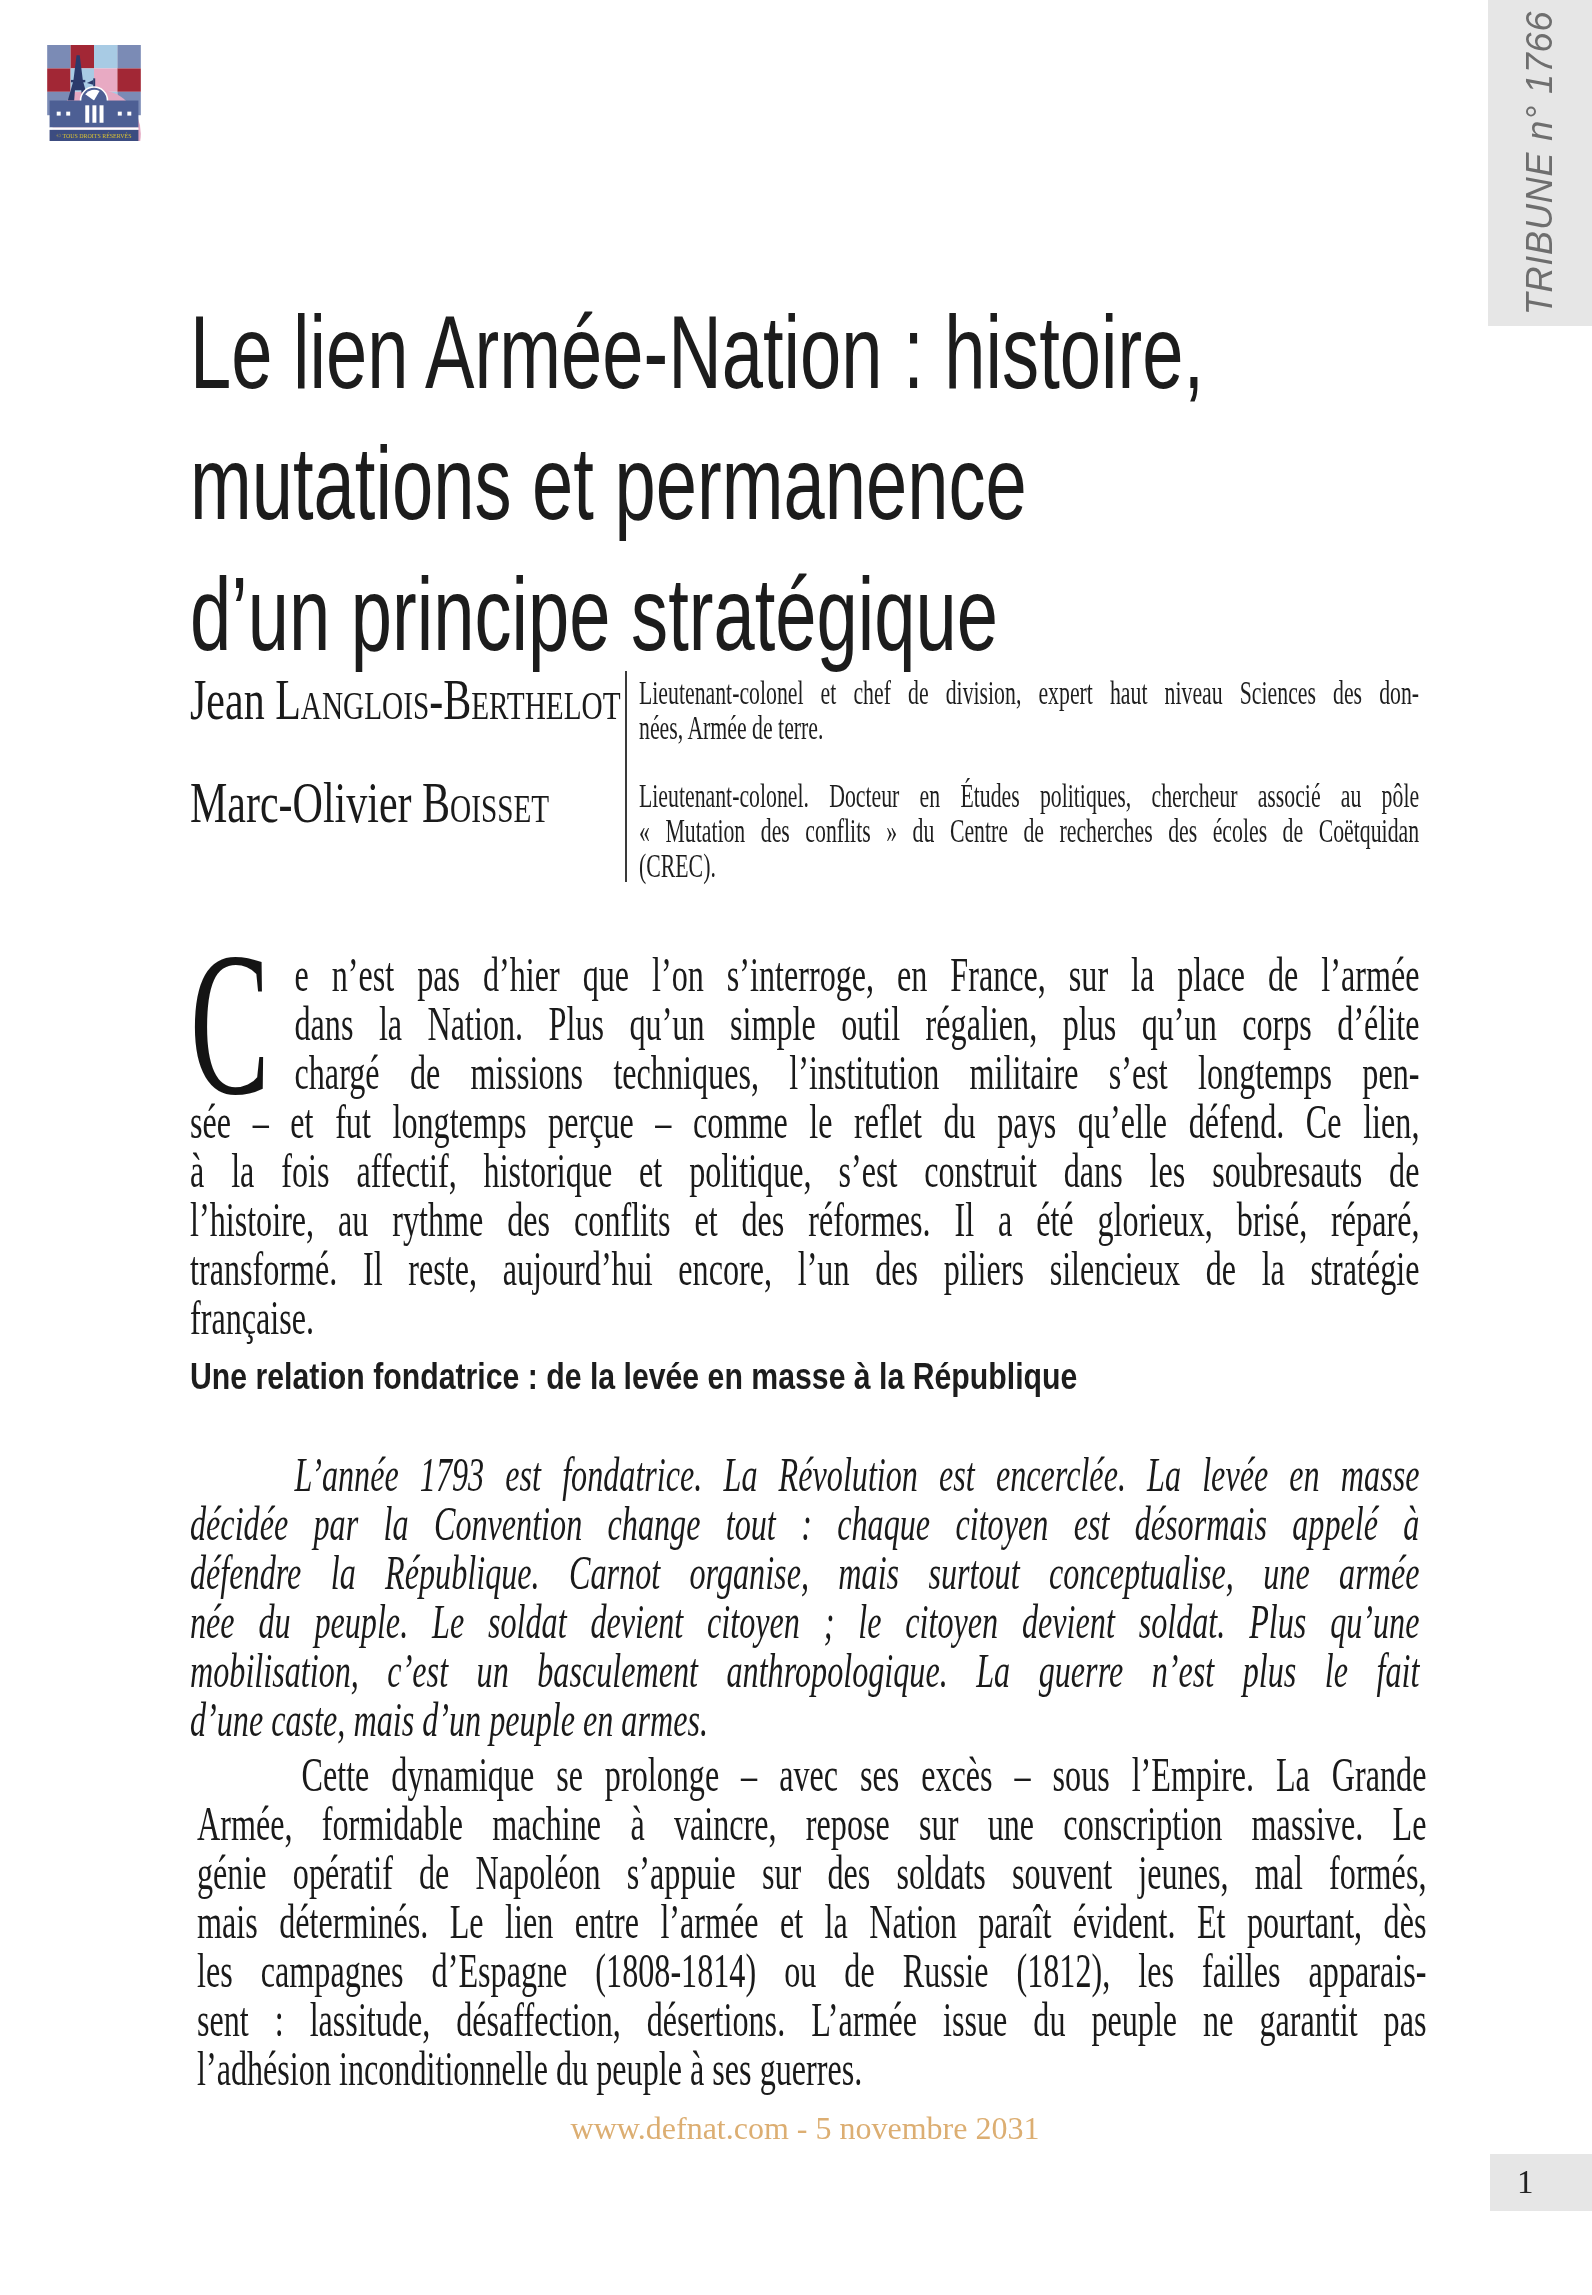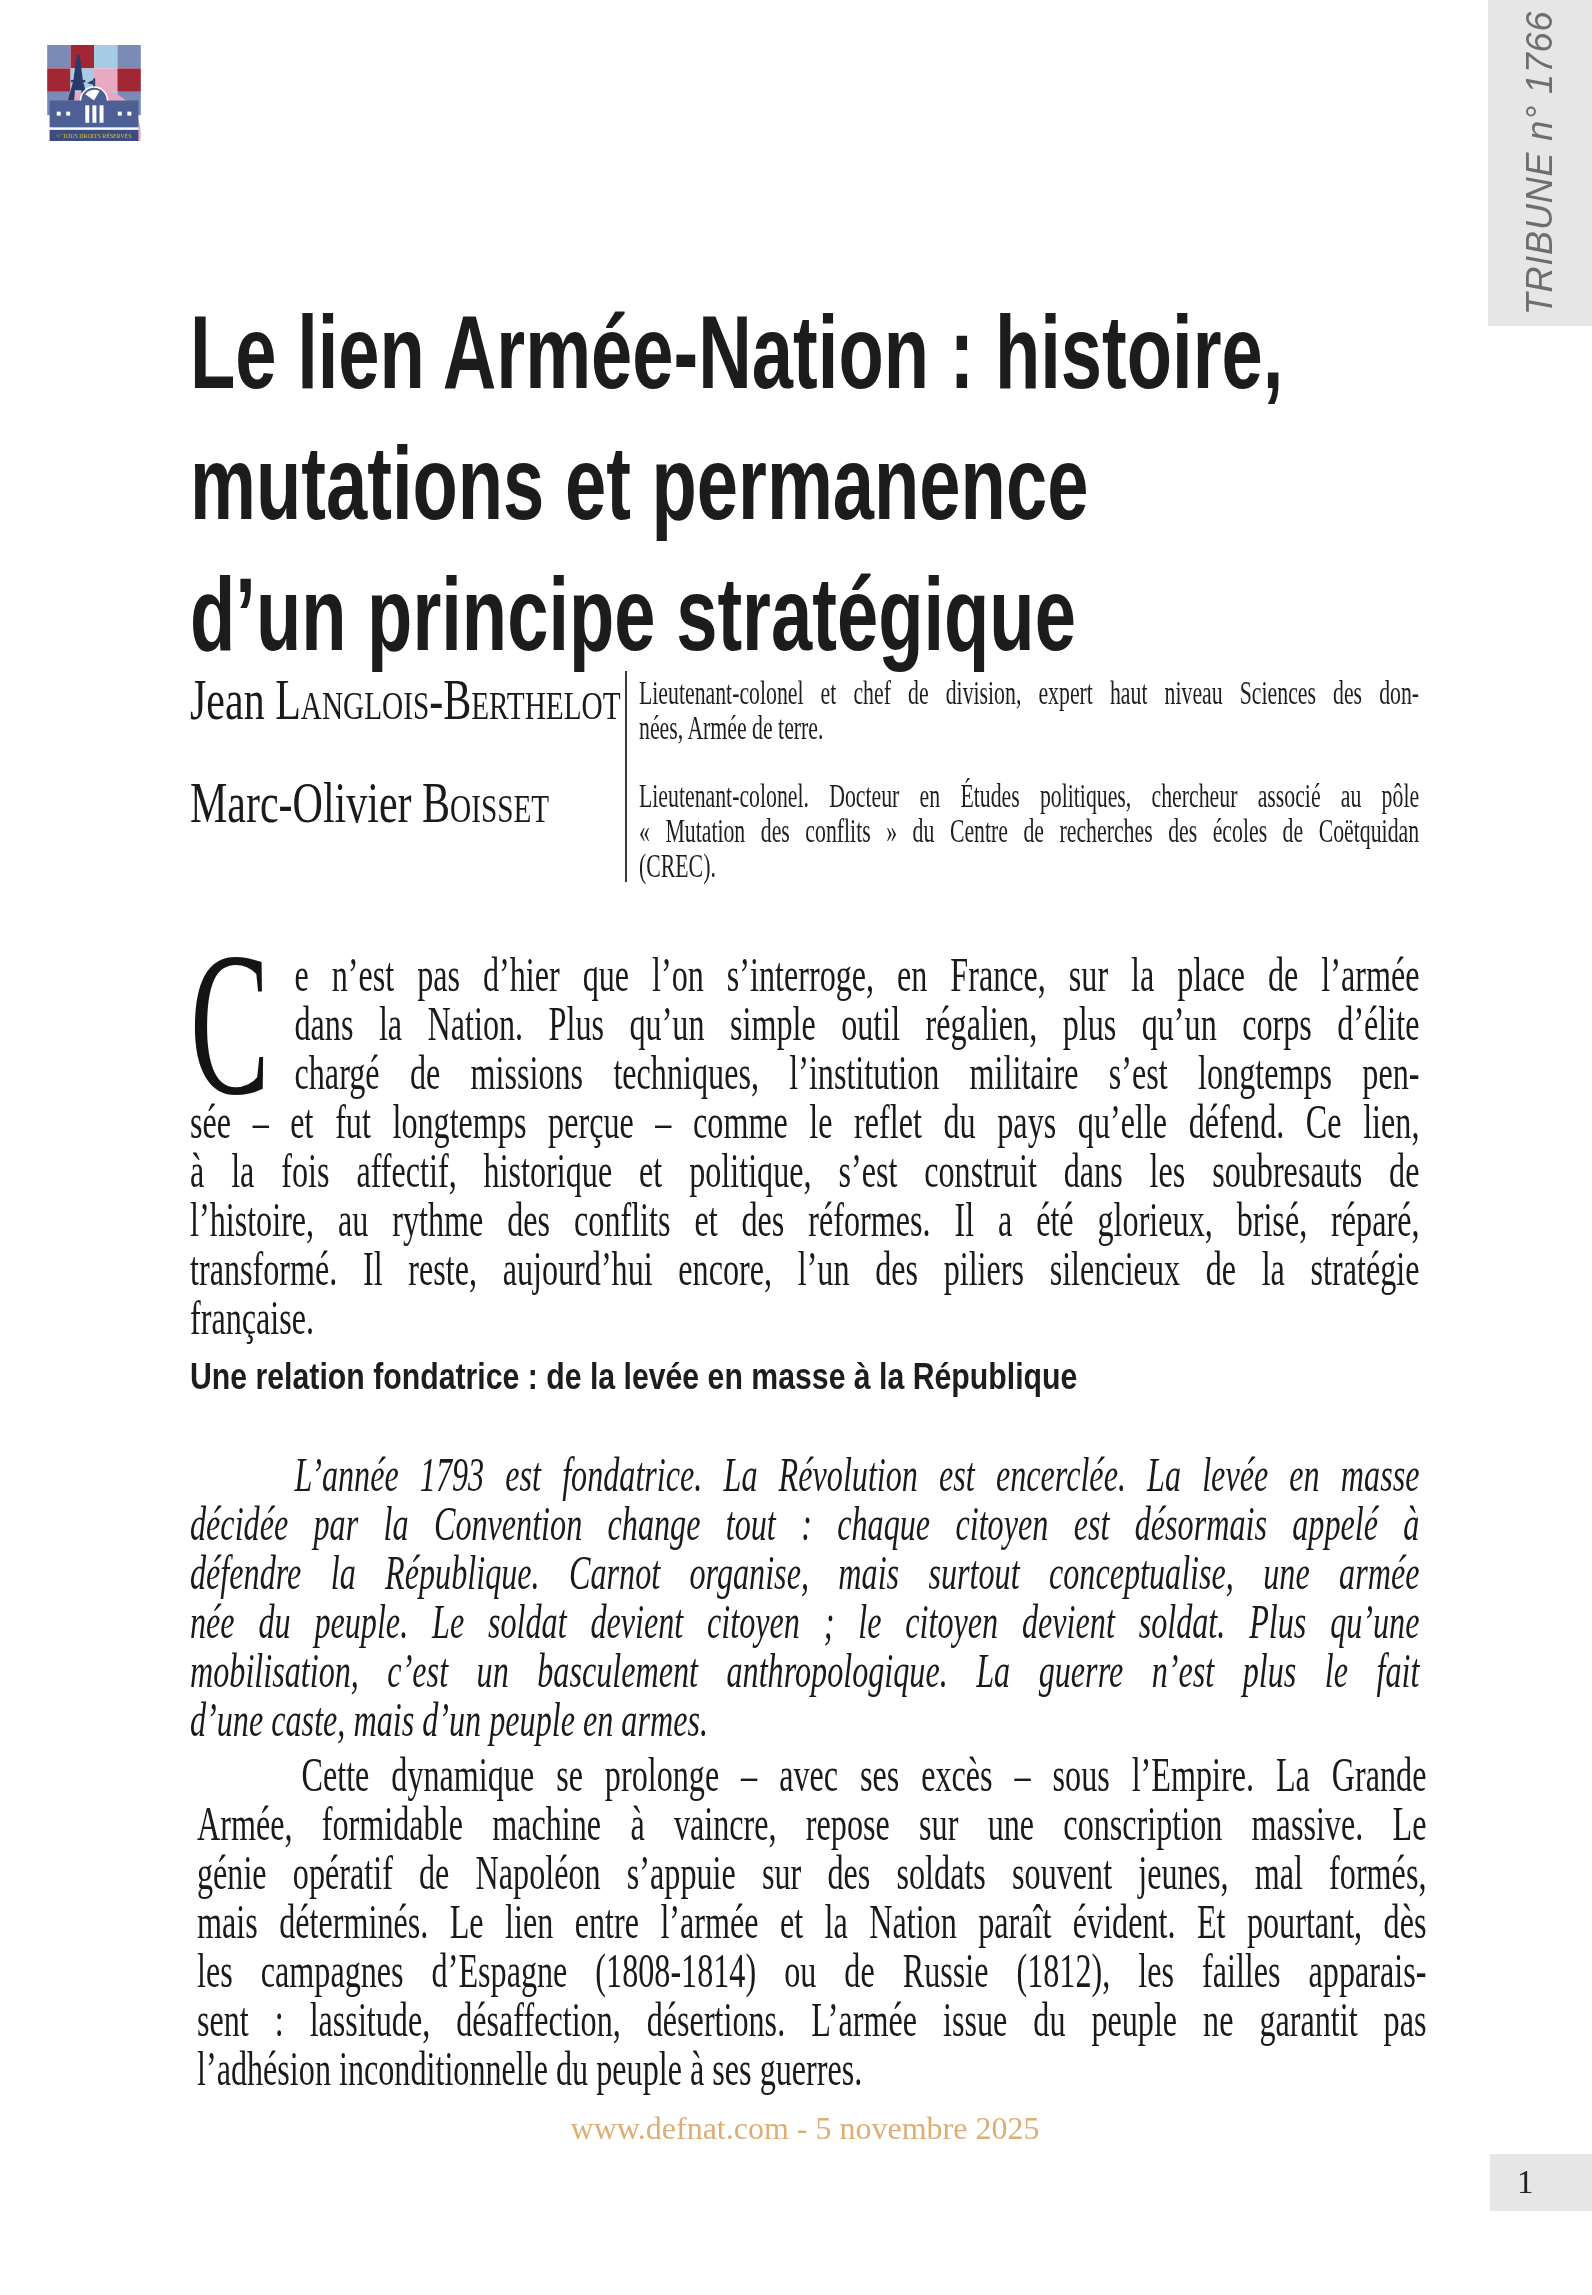--- a/index.html
+++ b/index.html
@@ -14,21 +14,21 @@
   }
   .edition-strip span{
     transform:rotate(-90deg);white-space:nowrap;
     font-family:"Liberation Sans",sans-serif;font-style:italic;
     font-size:36px;color:#6e6e6e;letter-spacing:0.8px;
   }
   
   .logo{position:absolute;left:47px;top:45px;width:94px;height:96px;}
   
   .title{position:absolute;left:190px;top:287px;width:1238px;
-    font-family:"Liberation Sans",sans-serif;font-size:103px;line-height:131px;color:#1c1c1c;font-weight:bold;}
+    font-family:"Liberation Sans",sans-serif;font-size:103px;line-height:131px;color:#1c1c1c;}
   .title .tline{transform:scaleX(0.72);transform-origin:0 0;white-space:nowrap;}
   
   .author-row{position:absolute;left:190px;width:1238px;}
   .row1{top:670px;} .row2{top:773px;}
   .author-name{position:absolute;left:0;top:0;font-size:56px;line-height:60px;
     transform:scaleX(0.75);transform-origin:0 0;white-space:nowrap;color:#1a1a1a;}
   .author-name .sc{font-variant:small-caps;}
   .author-bio{position:absolute;left:449px;top:5.6px;width:782px;}
   .bio-ln{font-size:33px;line-height:35px;width:1182px;transform:scaleX(0.66);
     transform-origin:0 0;text-align:justify;text-align-last:justify;color:#1e1e1e;}
@@ -160,21 +160,21 @@
     <div class="ln indent">Cette dynamique se prolonge – avec ses excès – sous l’Empire. La Grande</div>
     <div class="ln">Armée, formidable machine à vaincre, repose sur une conscription massive. Le</div>
     <div class="ln">génie opératif de Napoléon s’appuie sur des soldats souvent jeunes, mal formés,</div>
     <div class="ln">mais déterminés. Le lien entre l’armée et la Nation paraît évident. Et pourtant, dès</div>
     <div class="ln">les campagnes d’Espagne (1808-1814) ou de Russie (1812), les failles apparais-</div>
     <div class="ln">sent : lassitude, désaffection, désertions. L’armée issue du peuple ne garantit pas</div>
     <div class="ln last">l’adhésion inconditionnelle du peuple à ses guerres.</div>
   </div>
 
   <div class="footer">
-    <span>www.defnat.com - 5 novembre 2025</span>
+    <span>www.defnat.com - 5 novembre 2031</span>
   </div>
 
   <div class="pagebox">
     <span>1</span>
   </div>
 
 </div>
 
 
 </body></html>

